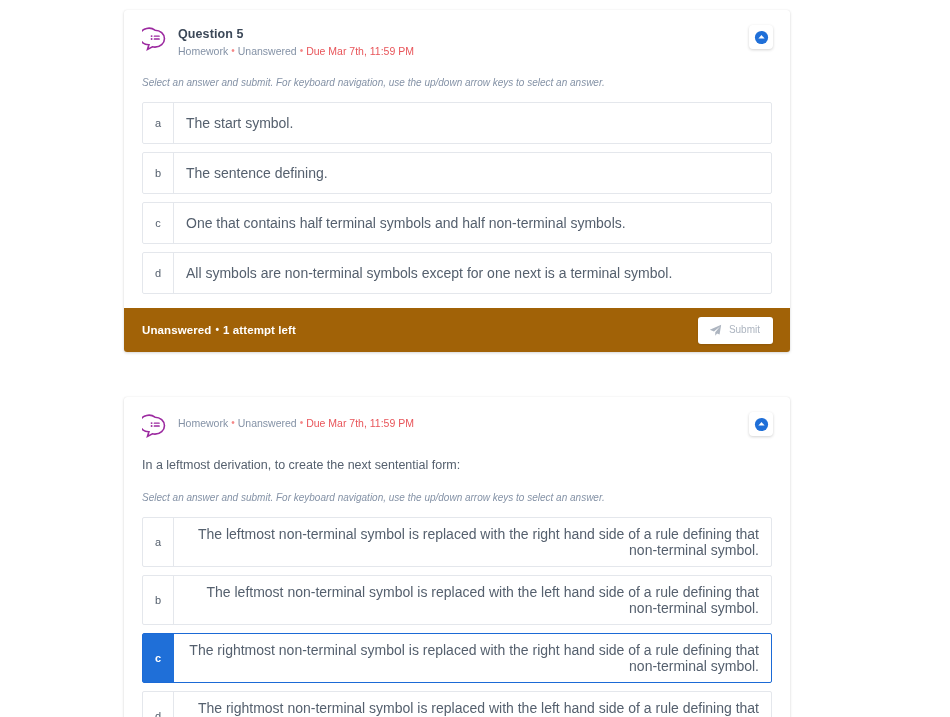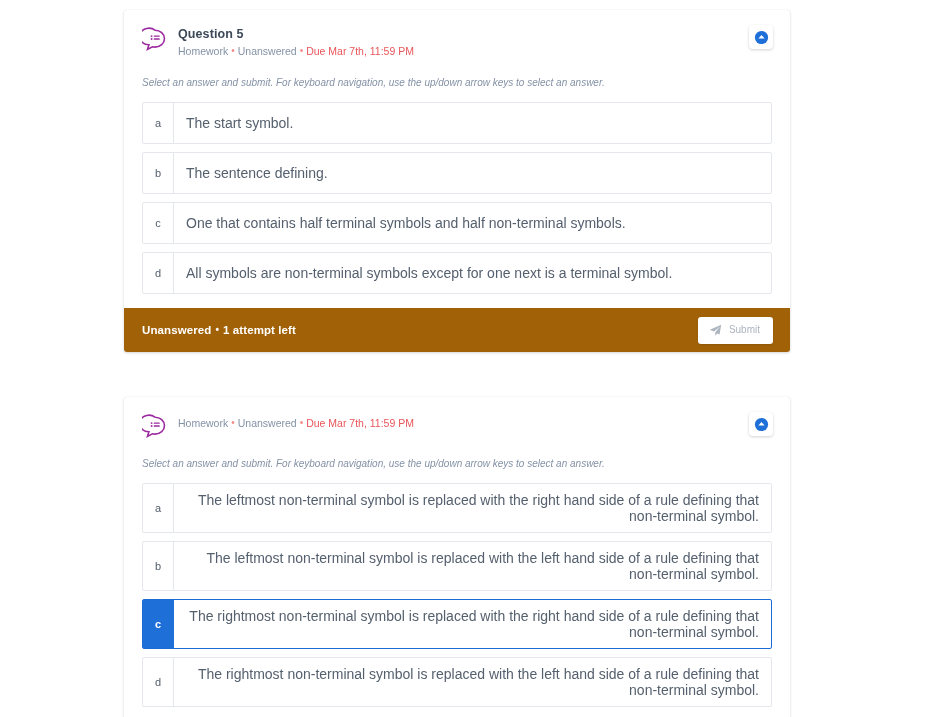--- a/index.html
+++ b/index.html
@@ -274,20 +274,21 @@
           </div>
         </div>
 
         <button class="badge-btn">
           <svg width="15" height="15" viewBox="0 0 15 15">
             <circle cx="7.5" cy="7.5" r="6.6" fill="#1f6fd8"></circle>
             <path d="M4.4 8.6 L7.5 5.0 L10.6 8.6 Z" fill="#ffffff"></path>
           </svg>
         </button>
 
+        <div class="qprompt">In a leftmost derivation, to create the next sentential form:</div>
         <div class="qhint">Select an answer and submit. For keyboard navigation, use the up/down arrow keys to select an answer.</div>
 
         <div class="options">
           <div class="option">
             <span class="letter">a</span>
             <span class="otext">The leftmost non-terminal symbol is replaced with the right hand side of a rule defining that non-terminal symbol.</span>
           </div>
           <div class="option">
             <span class="letter">b</span>
             <span class="otext">The leftmost non-terminal symbol is replaced with the left hand side of a rule defining that non-terminal symbol.</span>

